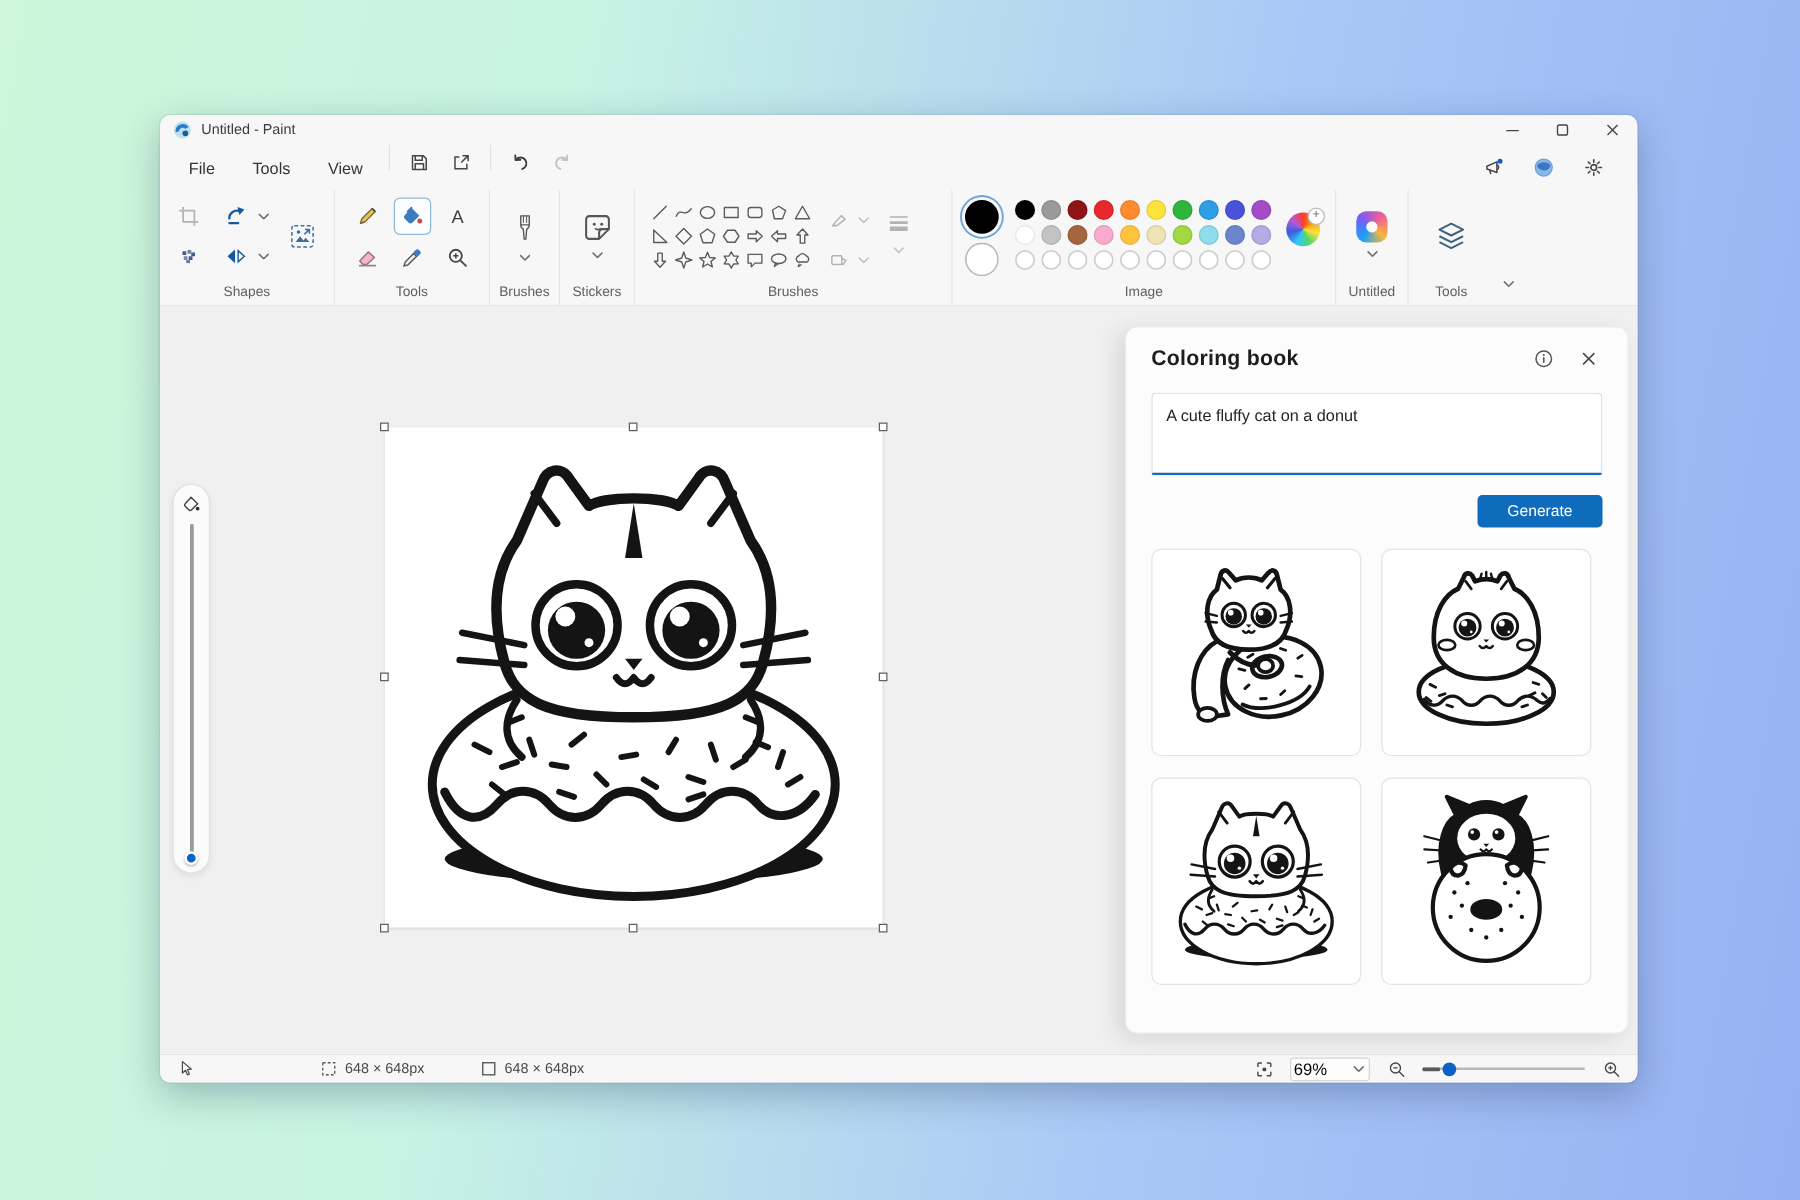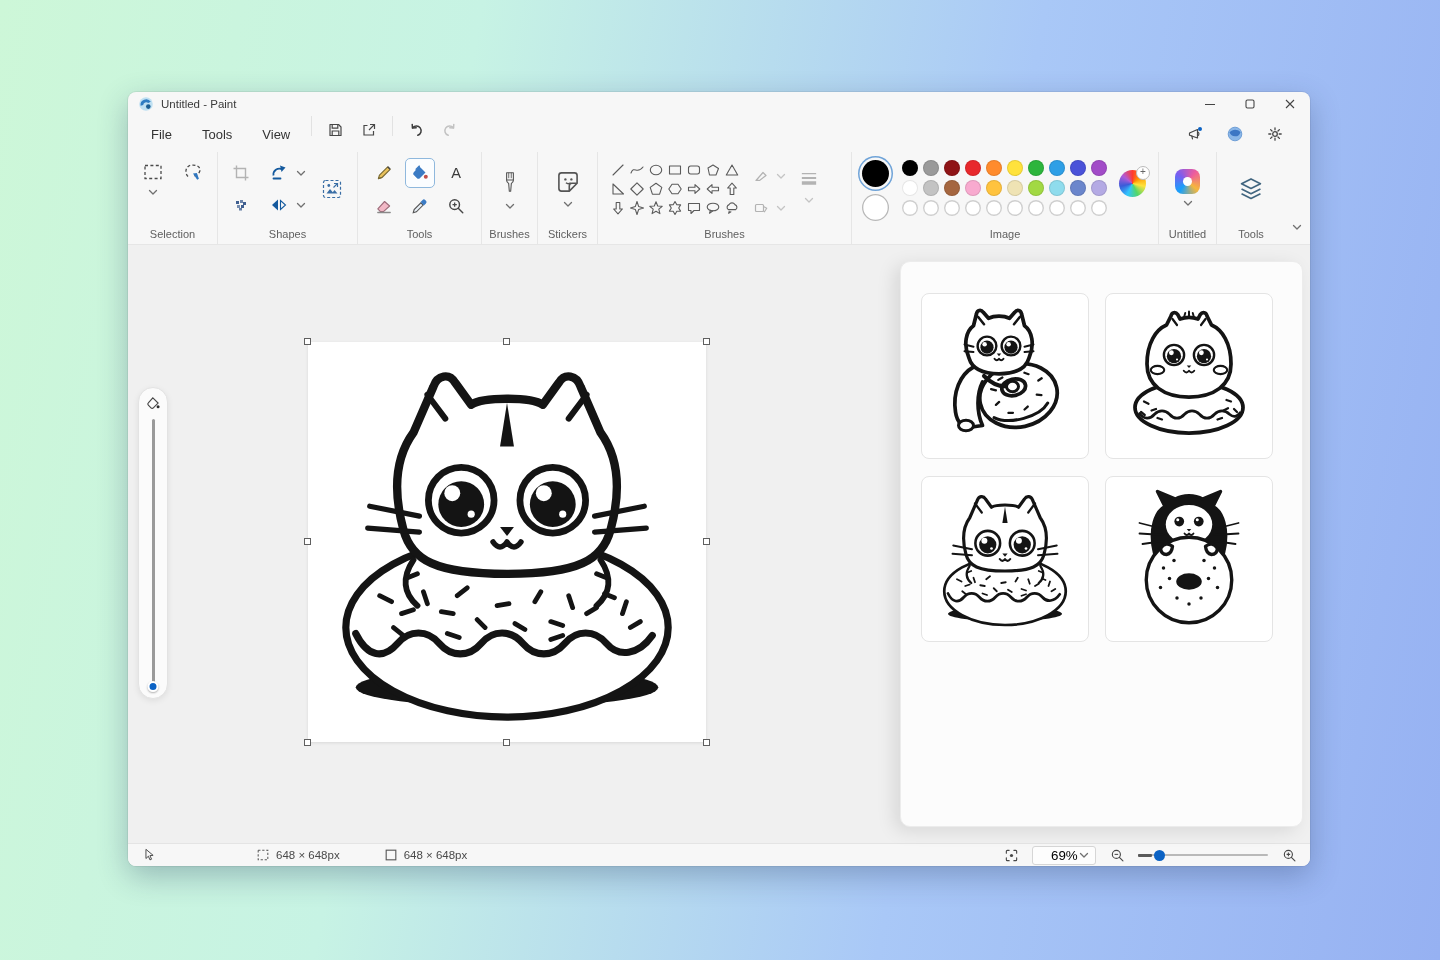--- a/index.html
+++ b/index.html
@@ -117,21 +117,21 @@
   .card{background:#fff;border:1px solid #e4e4e4;border-radius:8px;overflow:hidden;
     display:flex;align-items:center;justify-content:center}
   .card svg{width:150px;height:150px}
 
   
   .statusbar{height:23px;flex:0 0 auto;background:#f7f7f7;border-top:1px solid #e4e4e4;
     display:flex;align-items:center;font-size:11.5px;color:#4a4a4a;padding:0 10px}
   .sb-item{display:flex;align-items:center;gap:6px}
   .sb-right{margin-left:auto;display:flex;align-items:center;gap:10px}
   .zoom-dd{width:64px;height:19px;border:1px solid #d6d6d6;border-radius:3px;background:#fdfdfd;
-    display:flex;align-items:center;justify-content:space-between;padding:0 18px}
+    display:flex;align-items:center;justify-content:space-between;padding:0 2px}
   .zslider{width:130px;height:14px;position:relative;display:flex;align-items:center}
   .zslider .tr{position:absolute;left:0;right:0;height:2px;background:#b9b9b9;border-radius:1px}
   .zslider .fill{position:absolute;left:0;width:14px;height:3px;background:#5a5a5a;border-radius:1px}
   .zslider .th{position:absolute;left:16px;width:11px;height:11px;border-radius:50%;background:#0b62c4}
 </style>
 </head>
 <body>
 
 <svg width="0" height="0" style="position:absolute">
 <defs>
@@ -346,49 +346,20 @@
               <circle cx="8" cy="8" r="2.3" fill="none" stroke="#474747" stroke-width="1.3"></circle>
               <path d="M8 1.8 v2 M8 12.2 v2 M1.8 8 h2 M12.2 8 h2 M3.6 3.6 l1.4 1.4 M11 11 l1.4 1.4 M12.4 3.6 L11 5 M5 11 l-1.4 1.4" stroke="#474747" stroke-width="1.3" stroke-linecap="round"></path>
             </svg>
           </span>
         </button>
     </div>
   </div>
 
   <div class="ribbon">
 
-    <div class="rgroup" style="width:90px">
-      <div class="gbody sel-body">
-        <div class="sel-col">
-          <button class="tbtn">
-              <span class="ic">
-                <svg width="22" height="22" viewBox="0 0 22 22">
-                  <rect x="3" y="4.5" width="16" height="13" fill="none" stroke="#4a4a4a" stroke-width="1.3" stroke-dasharray="3 2.4"></rect>
-                </svg>
-              </span>
-            </button>
-          <button class="chev">
-              <span class="ic">
-                <svg width="12" height="12" viewBox="0 0 12 12">
-                  <path d="M2.5 4.5 L6 8 9.5 4.5" fill="none" stroke="#707070" stroke-width="1.3" stroke-linecap="round" stroke-linejoin="round"></path>
-                </svg>
-              </span>
-            </button>
-        </div>
-        <button class="tbtn">
-            <span class="ic">
-              <svg width="22" height="22" viewBox="0 0 22 22">
-                <path d="M6 15.5 C2.5 12 3.5 5.5 8.5 4.3 C13.5 3.2 19 5.5 17.8 10 C17 13 14 15.2 11.2 14.7" fill="none" stroke="#4a4a4a" stroke-width="1.3" stroke-dasharray="3 2.2"></path>
-                <path d="M11 12.5 l4.2 6.3 1.7-1 -2.1-5.8z" fill="#2f77c0"></path>
-              </svg>
-            </span>
-          </button>
-      </div>
-      <div class="glabel">Selection</div>
-    </div>
 
     <div class="rgroup" style="width:140px">
       <div class="gbody" style="gap:8px">
         <div class="img-grid">
           <button class="tbtn">
               <span class="ic">
                 <svg width="18" height="18" viewBox="0 0 18 18">
                   <path d="M4.5 1.5 V13.5 H16.5 M1.5 4.5 H13.5 V16.5" fill="none" stroke="#b3b3b3" stroke-width="1.4"></path>
                 </svg>
               </span>
@@ -837,20 +808,45 @@
       <span class="handle h-tm"></span>
       <span class="handle h-tr"></span>
       <span class="handle h-ml"></span>
       <span class="handle h-mr"></span>
       <span class="handle h-bl"></span>
       <span class="handle h-bm"></span>
       <span class="handle h-br"></span>
     </div>
 
     <div class="panel">
+      <div class="panel-head">
+        <span class="panel-title">Coloring book</span>
+        <div class="pbtns">
+          <button class="pbtn">
+              <span class="ic">
+                <svg width="16" height="16" viewBox="0 0 16 16">
+                  <circle cx="8" cy="8" r="6.2" fill="none" stroke="#555" stroke-width="1.2"></circle>
+                  <path d="M8 7.3 v3.4" stroke="#555" stroke-width="1.3" stroke-linecap="round"></path>
+                  <circle cx="8" cy="4.9" r=".8" fill="#555"></circle>
+                </svg>
+              </span>
+            </button>
+          <button class="pbtn">
+              <span class="ic">
+                <svg width="16" height="16" viewBox="0 0 16 16">
+                  <path d="M3.5 3.5 l9 9 M12.5 3.5 l-9 9" stroke="#444" stroke-width="1.2"></path>
+                </svg>
+              </span>
+            </button>
+        </div>
+      </div>
+      <textarea class="prompt-box" style="">A cute fluffy cat on a donut</textarea>
+      <div class="gen-row">
+        <button class="gen-btn">Generate</button>
+      </div>
       <div class="results">
         <button class="card" aria-label="Line art of a cat hugging a donut">
           <svg viewBox="0 0 200 200">
               <use href="#art-hug"></use>
             </svg>
         </button>
         <button class="card" aria-label="Line art of a fluffy round cat sitting on a donut">
           <svg viewBox="0 0 200 200">
               <use href="#art-round"></use>
             </svg>

